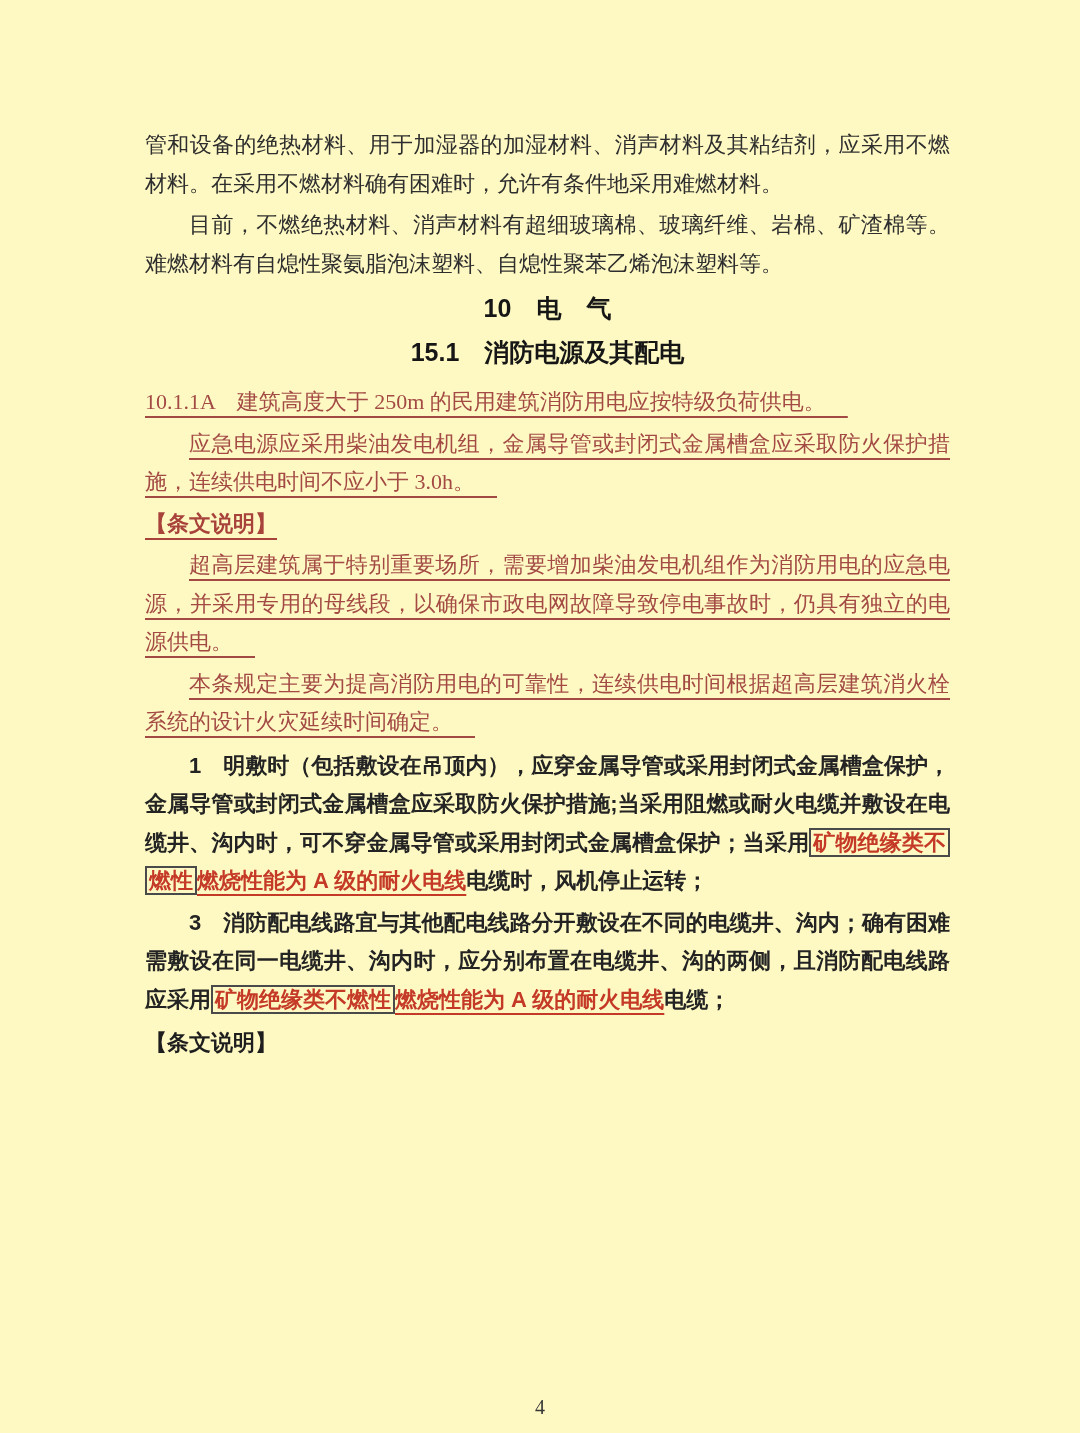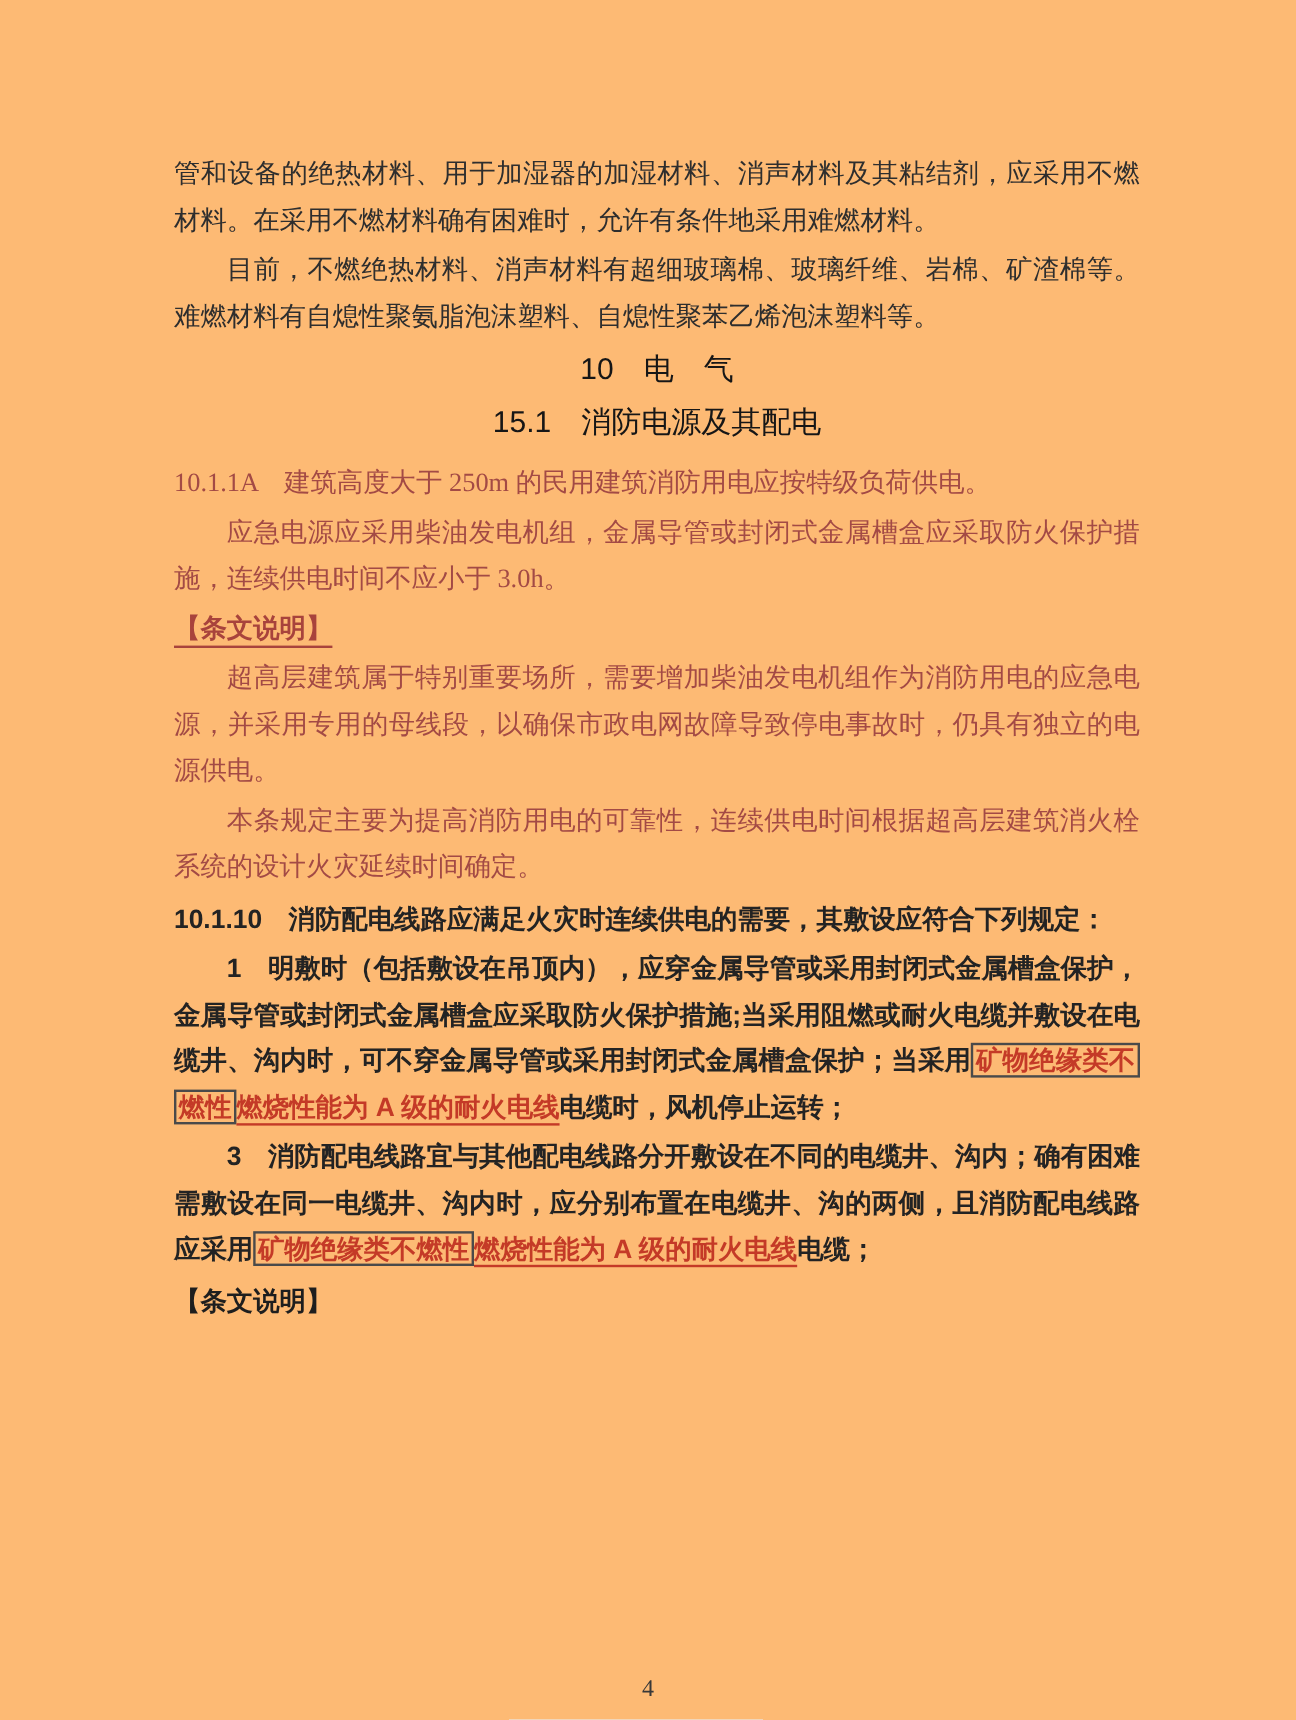--- a/index.html
+++ b/index.html
@@ -1,20 +1,20 @@
 <!DOCTYPE html>
 <html><head>
 <meta charset="utf-8">
 <style>
   html,body{margin:0;padding:0;background:#e9e9e9;}
   .page{
     position:relative;
     width:1080px;height:1433px;
     margin:0 auto;
-    background:#fdba74;
+    background:#fef9c3;
     overflow:hidden;
     font-family:"Liberation Serif","DejaVu Serif",serif;
   }
   .content{
     position:absolute;
     left:145px;top:126px;
     width:805px;
     text-align:justify;
     font-size:22px;
     line-height:38.5px;
@@ -22,20 +22,21 @@
   }
   .blk{margin:0 0 3px 0;}
   .indent{text-indent:2em;}
 
   
   .p-explain{color:#2e2e2e;}
 
   
   .p-revision{
     color:#a34a45;
+    text-decoration:underline;
     text-decoration-thickness:1.5px;
     text-underline-offset:7px;
     text-decoration-color:#a34a45;
   }
 
   
   .p-clause{
     font-family:"Liberation Sans","DejaVu Sans",sans-serif;
     font-weight:700;
     color:#232323;
@@ -54,21 +55,21 @@
   .p-caption-black{
     font-family:"Liberation Sans","DejaVu Sans",sans-serif;
     font-weight:700;
     color:#1e1e1e;
     margin-top:5px;
   }
 
   
   .h-main,.h-sub{
     font-family:"Liberation Sans","DejaVu Sans",sans-serif;
-    font-weight:400;
+    font-weight:700;
     color:#161616;
     text-align:center;
     text-indent:0;
     font-size:25px;
     line-height:44px;
   }
   .h-main{margin:2px 0 0 0;}
   .h-sub{margin:0 0 9px 0;}
 
   
@@ -105,19 +106,18 @@
   <div class="content" id="doc-content">
       <div class="blk p-explain"><span class="run-base">管和设备的绝热材料、用于加湿器的加湿材料、消声材料及其粘结剂，应采用不燃材料。在采用不燃材料确有困难时，允许有条件地采用难燃材料。</span></div>
       <div class="blk p-explain indent"><span class="run-base">目前，不燃绝热材料、消声材料有超细玻璃棉、玻璃纤维、岩棉、矿渣棉等。难燃材料有自熄性聚氨脂泡沫塑料、自熄性聚苯乙烯泡沫塑料等。</span></div>
       <div class="blk h-main"><span class="run-base">10　电　气</span></div>
       <div class="blk h-sub"><span class="run-base">15.1　消防电源及其配电</span></div>
       <div class="blk p-revision"><span class="run-base">10.1.1A　建筑高度大于 250m 的民用建筑消防用电应按特级负荷供电。　</span></div>
       <div class="blk p-revision indent"><span class="run-base">应急电源应采用柴油发电机组，金属导管或封闭式金属槽盒应采取防火保护措施，连续供电时间不应小于 3.0h。　</span></div>
       <div class="blk p-caption-red"><span class="run-base">【条文说明】</span></div>
       <div class="blk p-revision indent"><span class="run-base">超高层建筑属于特别重要场所，需要增加柴油发电机组作为消防用电的应急电源，并采用专用的母线段，以确保市政电网故障导致停电事故时，仍具有独立的电源供电。　</span></div>
       <div class="blk p-revision indent"><span class="run-base">本条规定主要为提高消防用电的可靠性，连续供电时间根据超高层建筑消火栓系统的设计火灾延续时间确定。　</span></div>
-      <div class="blk p-clause"><span class="run-base">10.1.10　消防配电线路应满足火灾时连续供电的需要，其敷设应符合下列规定：</span></div>
       <div class="blk p-clause indent"><span class="run-base">1　明敷时（包括敷设在吊顶内），应穿金属导管或采用封闭式金属槽盒保护，金属导管或封闭式金属槽盒应采取防火保护措施;当采用阻燃或耐火电缆并敷设在电缆井、沟内时，可不穿金属导管或采用封闭式金属槽盒保护；当采用</span><span class="run-box">矿物绝缘类不燃性</span><span class="run-rhl">燃烧性能为 A 级的耐火电线</span><span class="run-base">电缆时，风机停止运转；</span></div>
       <div class="blk p-clause indent"><span class="run-base">3　消防配电线路宜与其他配电线路分开敷设在不同的电缆井、沟内；确有困难需敷设在同一电缆井、沟内时，应分别布置在电缆井、沟的两侧，且消防配电线路应采用</span><span class="run-box">矿物绝缘类不燃性</span><span class="run-rhl">燃烧性能为 A 级的耐火电线</span><span class="run-base">电缆；</span></div>
       <div class="blk p-caption-black"><span class="run-base">【条文说明】</span></div>
     </div>
   <div class="page-number">4</div>
 </div>
 
 </body></html>

